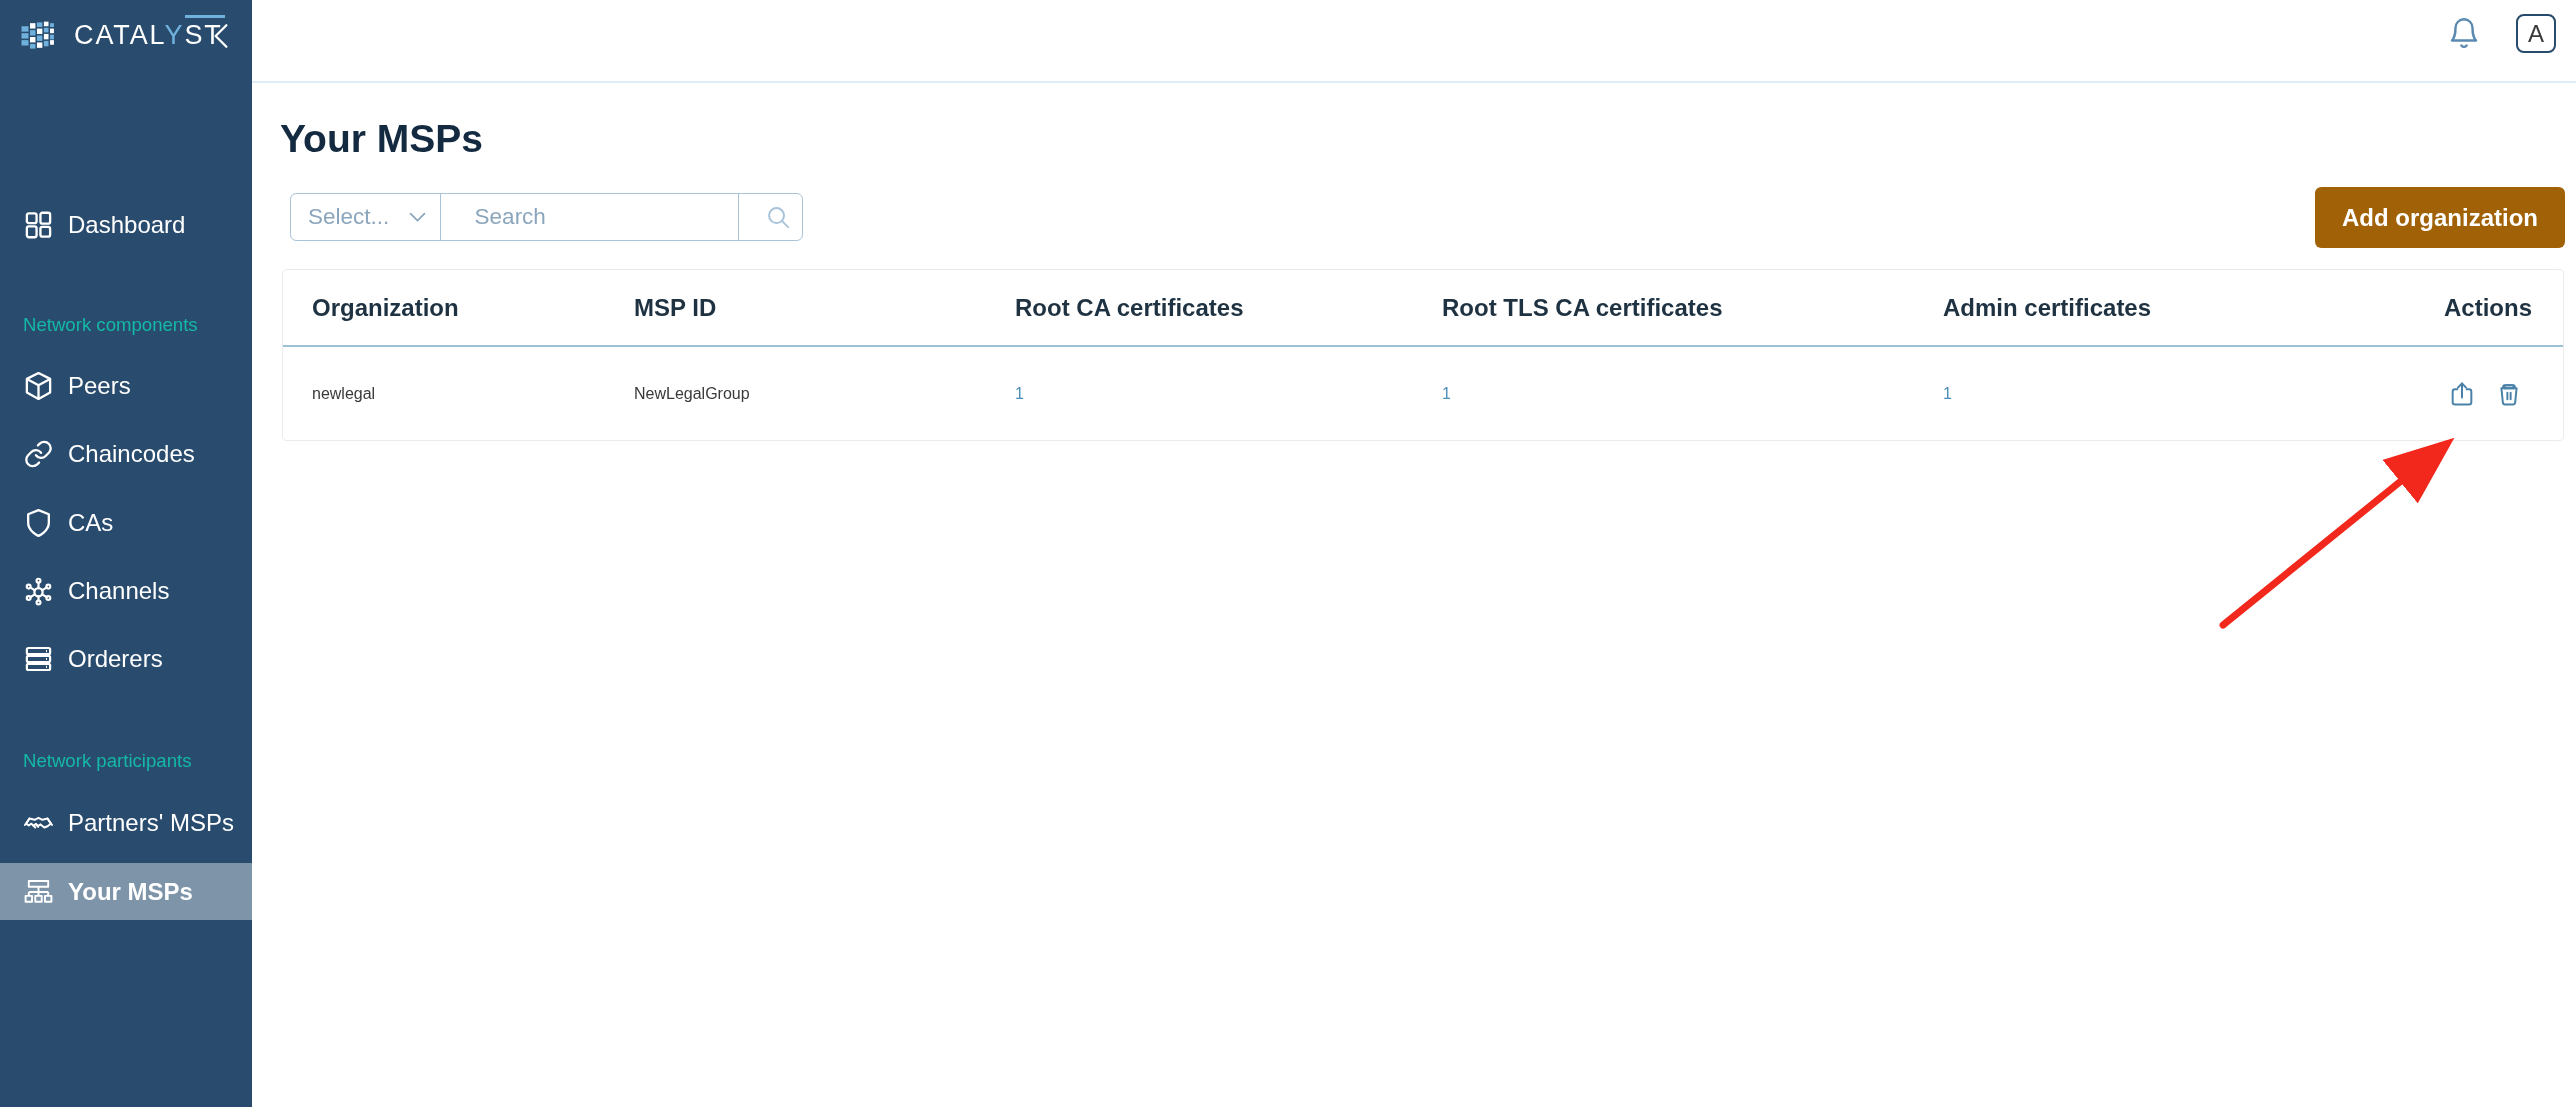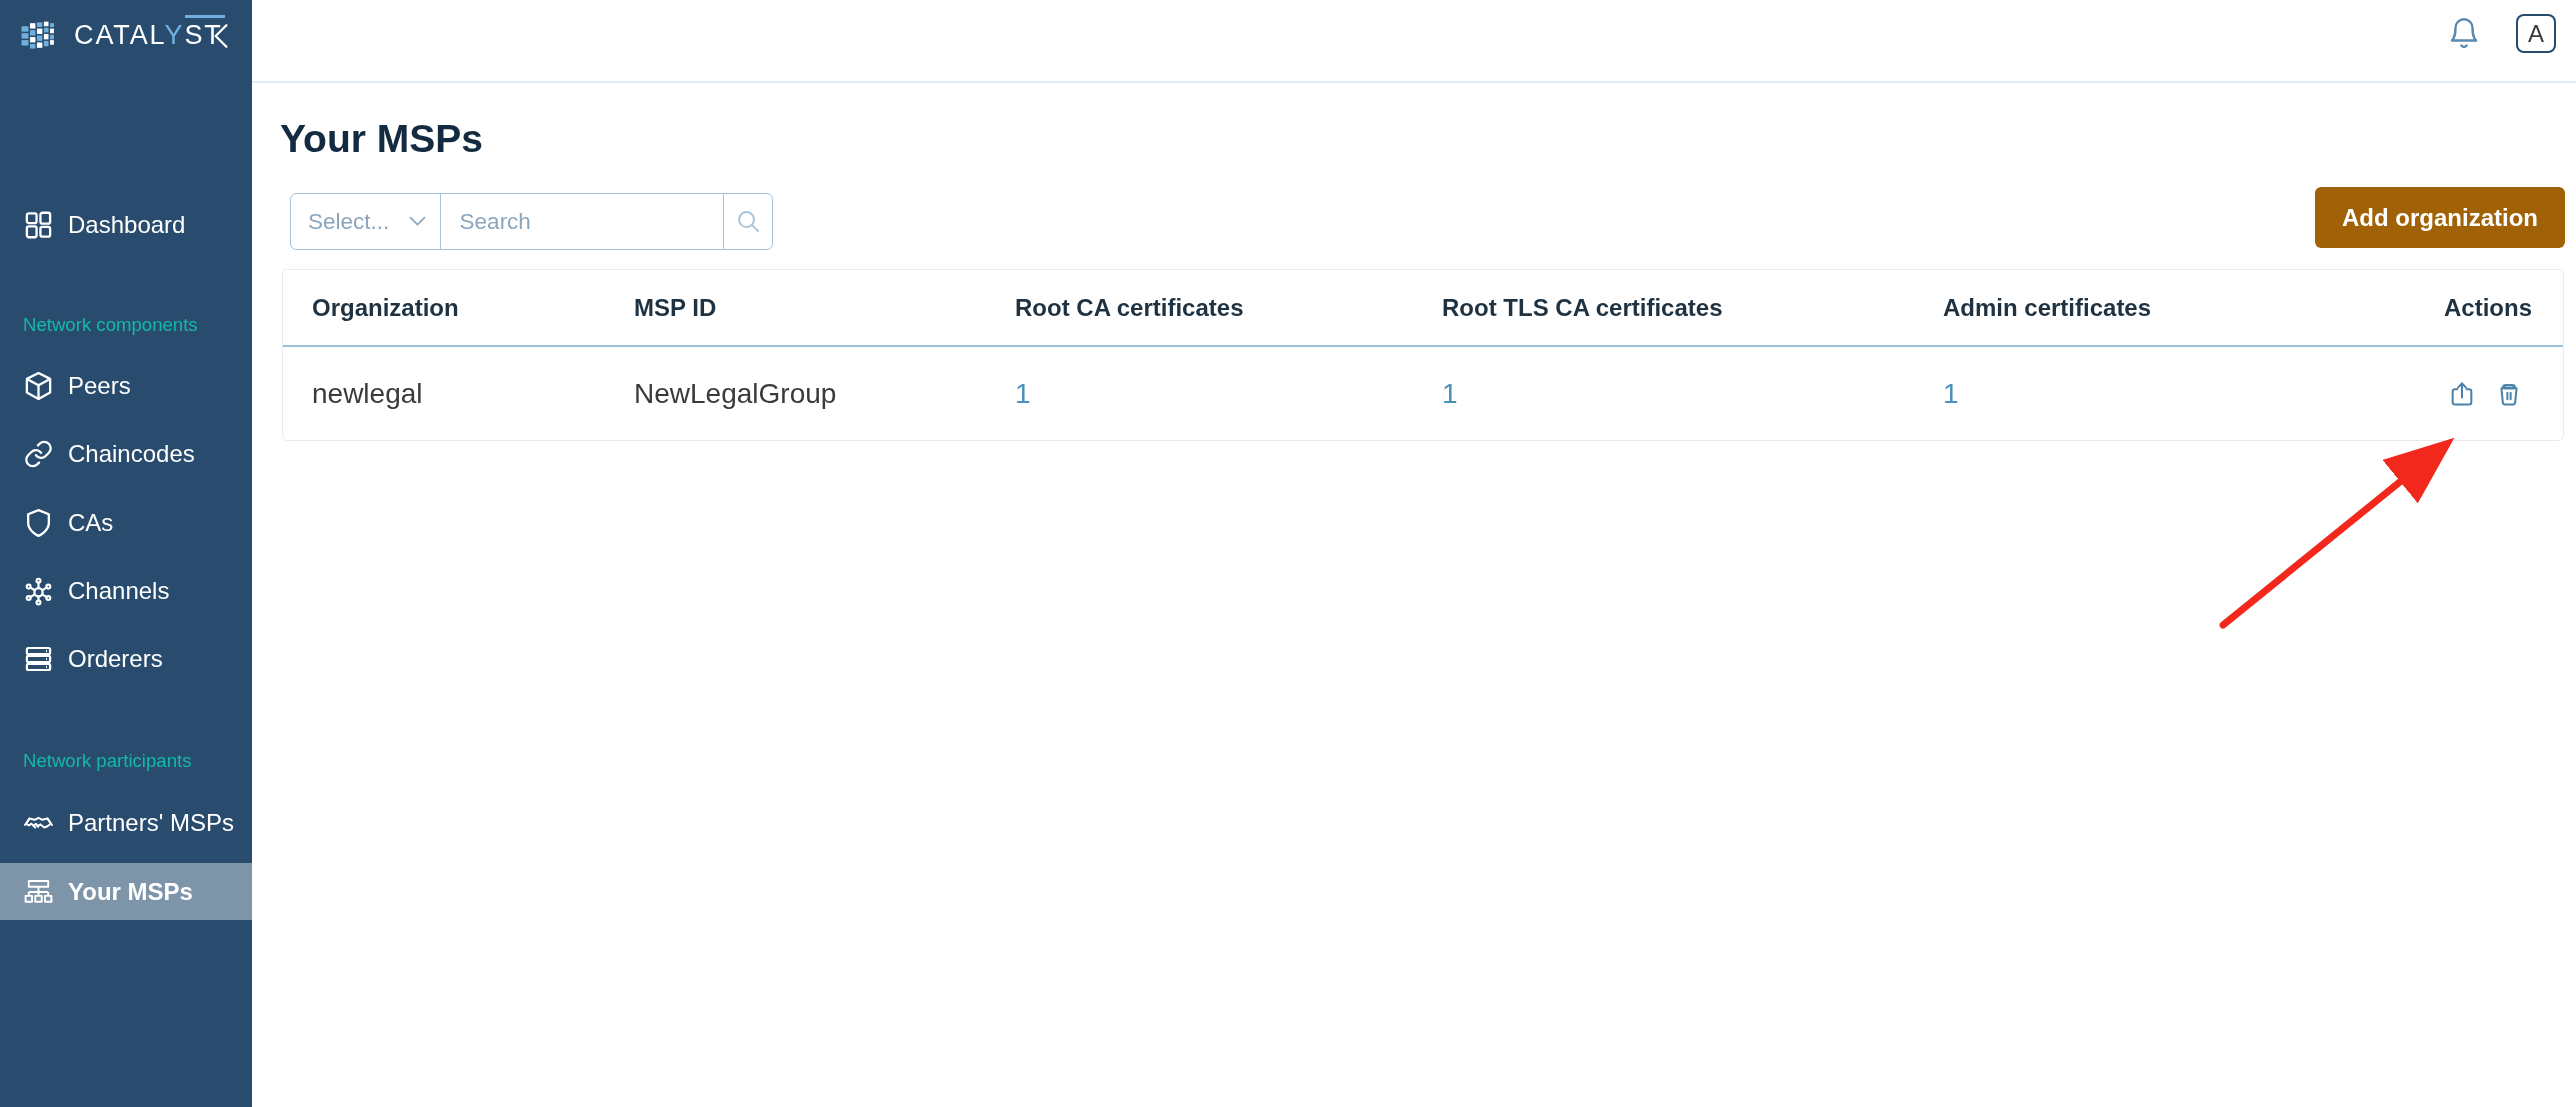--- a/index.html
+++ b/index.html
@@ -24,38 +24,38 @@
   .nav-item.active{background:#7e94a9;height:57px;}
   .nav-item.active .nlabel{font-weight:700;}
   .section-label{position:absolute;left:23px;font-size:18.6px;color:#14b8a6;white-space:nowrap;}
   
   .topbar{position:absolute;left:252px;top:0;width:2324px;height:81px;background:#ffffff;border-bottom:2.3px solid #dfedf8;}
   .bell-btn{position:absolute;left:2195px;top:12.4px;width:34px;height:40px;cursor:pointer;}
   .avatar-btn{position:absolute;left:2264px;top:14px;width:40px;height:39px;border:2.3px solid #274b6d;border-radius:7.8px;background:#fff;
     display:flex;align-items:center;justify-content:center;font-size:24px;color:#3a3a3a;cursor:pointer;box-sizing:border-box;}
   
   .page-title{position:absolute;left:280px;top:117px;margin:0;font-size:39px;font-weight:700;color:#132a40;}
-  .filter-group{position:absolute;left:290px;top:193px;height:57px;display:flex;align-items:stretch;
-    border:1.6px solid #a9c3d8;border-radius:6.2px;background:#fff;box-sizing:border-box;}
+  .filter-group{position:absolute;left:290px;top:193px;height:48px;display:flex;align-items:stretch;
+    border:1.6px solid #a9c3d8;border-radius:6.2px;background:#fff;box-sizing:border-box;gap:15px;}
   .filter-select{width:150px;display:flex;align-items:center;justify-content:space-between;
     padding:0 14px 0 17px;border-right:1.6px solid #a9c3d8;box-sizing:border-box;
     color:#8ba6bc;font-size:22.5px;cursor:pointer;}
   .filter-search{width:283px;border-right:1.6px solid #a9c3d8;box-sizing:border-box;}
   .filter-search input{border:none;outline:none;width:100%;height:100%;padding:0 18.6px;box-sizing:border-box;
     font-size:22.5px;color:#33475a;font-family:inherit;background:transparent;}
   .filter-search input::placeholder{color:#8ba6bc;opacity:1;}
   .filter-icon-box{width:48px;display:flex;align-items:center;justify-content:center;cursor:pointer;}
   .add-btn{position:absolute;left:2315px;top:187px;width:250px;height:61px;background:#a16207;border:none;border-radius:6.2px;
     color:#ffffff;font-size:24px;font-weight:700;font-family:inherit;cursor:default;}
   
   .msp-table{position:absolute;left:282px;top:269px;width:2282px;background:#fff;
     border:1.6px solid #ebebeb;border-radius:4.7px;box-sizing:border-box;}
   .thead,.trow{display:grid;grid-template-columns:351px 381px 427px 501px 435px auto;align-items:center;}
   .thead{height:75px;border-bottom:2.3px solid #9cc0d6;font-size:24px;font-weight:700;color:#1e3242;}
-  .trow{height:93px;font-size:28px;color:#3a3a3a;}
+  .trow{height:93px;font-size:16px;color:#3a3a3a;}
   .cell-first{padding-left:29px;}
   .th-actions{text-align:right;padding-right:31px;}
   .cell-link{color:#4b8fba;cursor:pointer;}
   .cell-actions{display:flex;justify-content:flex-end;align-items:center;gap:18.6px;padding-right:40px;}
   .action-icon{width:28px;height:28px;cursor:pointer;color:#4a81a8;}
   
   .anno-arrow{position:absolute;left:2206px;top:426px;width:264px;height:218px;pointer-events:none;}
 </style>
 </head>
 <body>

